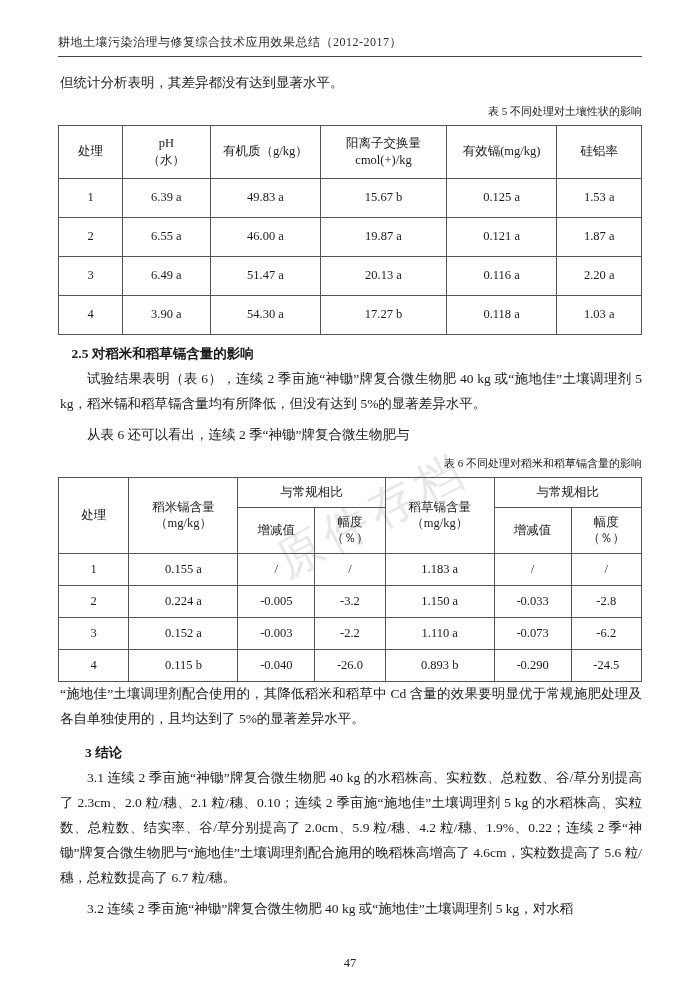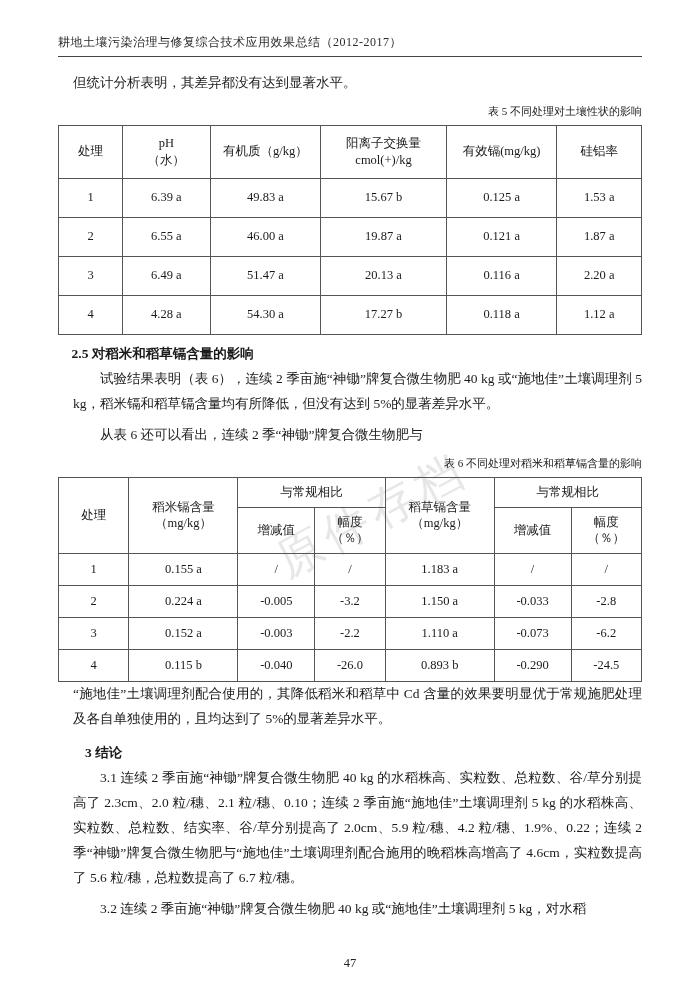--- a/index.html
+++ b/index.html
@@ -31,21 +31,21 @@
     color: #2b2b2b;
     padding-bottom: 5px;
   }
   .header-rule {
     border-bottom: 1px solid #444;
     margin-bottom: 14px;
   }
   p.para {
     font-size: 13.5px;
     line-height: 1.85;
-    margin: 0 0 6px 15px;
+    margin: 0 0 6px 2px;
     text-align: justify;
     text-justify: inter-ideograph;
   }
   p.indent { text-indent: 2em; }
   .table-caption {
     text-align: right;
     font-size: 11px;
     margin: 8px 0 6px 0;
   }
   table {
@@ -166,25 +166,25 @@
         <tr>
           <td>3</td>
           <td>6.49 a</td>
           <td>51.47 a</td>
           <td>20.13 a</td>
           <td>0.116 a</td>
           <td>2.20 a</td>
         </tr>
         <tr>
           <td>4</td>
-          <td>4.28 a</td>
+          <td>3.90 a</td>
           <td>54.30 a</td>
           <td>17.27 b</td>
           <td>0.118 a</td>
-          <td>1.12 a</td>
+          <td>1.03 a</td>
         </tr>
       </tbody>
     </table>
 
     <div class="section-head">2.5 对稻米和稻草镉含量的影响</div>
 
     <p class="para indent">试验结果表明（表 6），连续 2 季亩施“神锄”牌复合微生物肥 40 kg 或“施地佳”土壤调理剂 5 kg，稻米镉和稻草镉含量均有所降低，但没有达到 5%的显著差异水平。</p>
     <p class="para indent">从表 6 还可以看出，连续 2 季“神锄”牌复合微生物肥与</p>
 
     <div class="table-caption">表 6  不同处理对稻米和稻草镉含量的影响</div>

